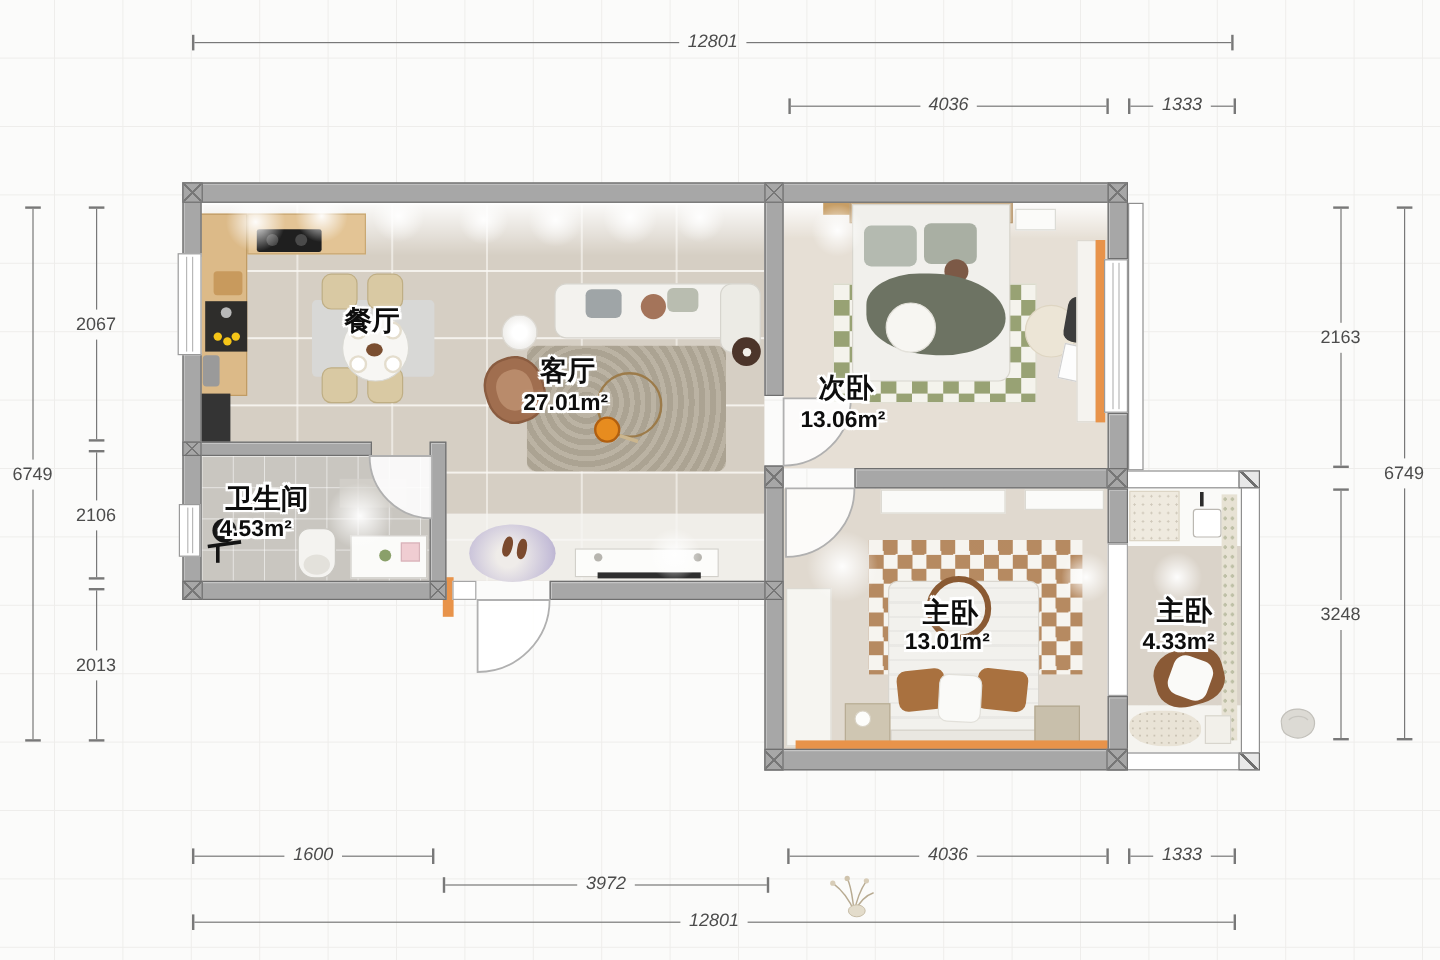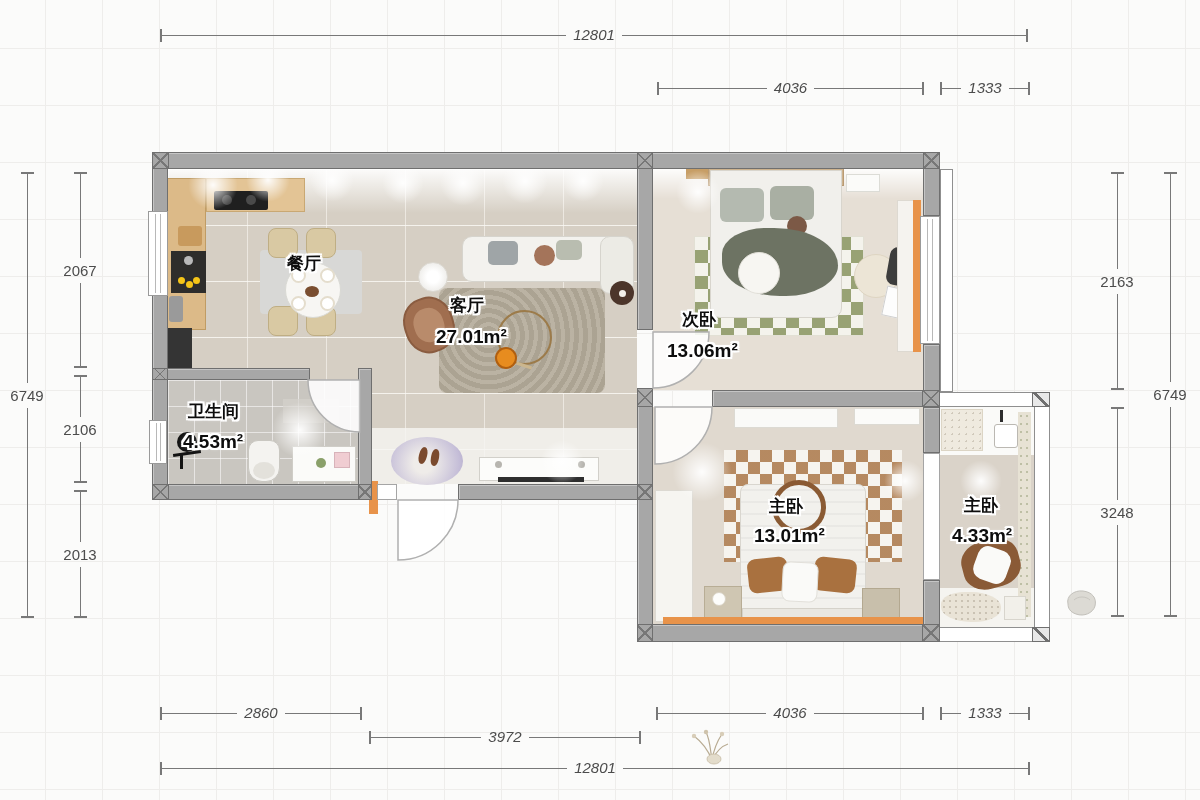--- a/index.html
+++ b/index.html
@@ -51,21 +51,21 @@
   .glow{position:absolute;border-radius:50%;background:radial-gradient(circle, rgba(255,255,255,.95) 0%, rgba(255,255,255,0) 70%);}
   
   .furn{position:absolute;box-sizing:border-box;}
   .checker-green{background-image:repeating-conic-gradient(#98a274 0% 25%, #f4f3ec 0% 50%);background-size:26px 26px;}
   .checker-brown{background-image:repeating-conic-gradient(rgba(176,127,82,.88) 0% 25%, #f6f4ef 0% 50%);background-size:24px 24px;}
   .rug-living{background-color:#b3aa99;border-radius:8px;
     background-image:repeating-radial-gradient(circle at 30% 45%, rgba(255,255,255,.10) 0 4px, rgba(0,0,0,.045) 4px 9px);}
   
   .room-name,.room-area{position:absolute;font-weight:bold;color:#0d0d0d;white-space:nowrap;
     text-shadow:-2px -2px 0 #fff,2px -2px 0 #fff,-2px 2px 0 #fff,2px 2px 0 #fff,0 -2px 0 #fff,0 2px 0 #fff,-2px 0 0 #fff,2px 0 0 #fff,0 0 4px #fff;}
-  .room-name{font-size:17px;}
+  .room-name{font-size:23px;}
   .room-area{font-size:19px;}
   
   .watermark{position:absolute;display:flex;align-items:flex-start;gap:4px;opacity:.92;}
   .wm-text{display:flex;flex-direction:column;}
   .wm-brand{font-size:19px;font-weight:bold;letter-spacing:2px;color:rgba(255,248,240,.95);
     text-shadow:0 0 2px rgba(170,110,80,.35);line-height:19px;}
   .wm-sub{font-size:6.5px;letter-spacing:1.6px;color:rgba(255,248,240,.9);margin-top:2px;white-space:nowrap;}
   .wm-reg{font-size:7px;color:rgba(255,248,240,.95);line-height:7px;}
   .svg-overlay{position:absolute;left:0;top:0;}
 </style>
@@ -143,21 +143,21 @@
     <span class="tick"></span>
       <span class="dl"></span>
     <span class="lbl">6749</span>
     <span class="dl"></span>
       <span class="tick"></span>
   </div>
 
   <div class="dim-h" style="left:160px;top:705px;width:202px;">
     <span class="tick"></span>
       <span class="dl"></span>
-    <span class="lbl">2860</span>
+    <span class="lbl">1600</span>
     <span class="dl"></span>
       <span class="tick"></span>
   </div>
   <div class="dim-h" style="left:369px;top:729px;width:272px;">
     <span class="tick"></span>
       <span class="dl"></span>
     <span class="lbl">3972</span>
     <span class="dl"></span>
       <span class="tick"></span>
   </div>

